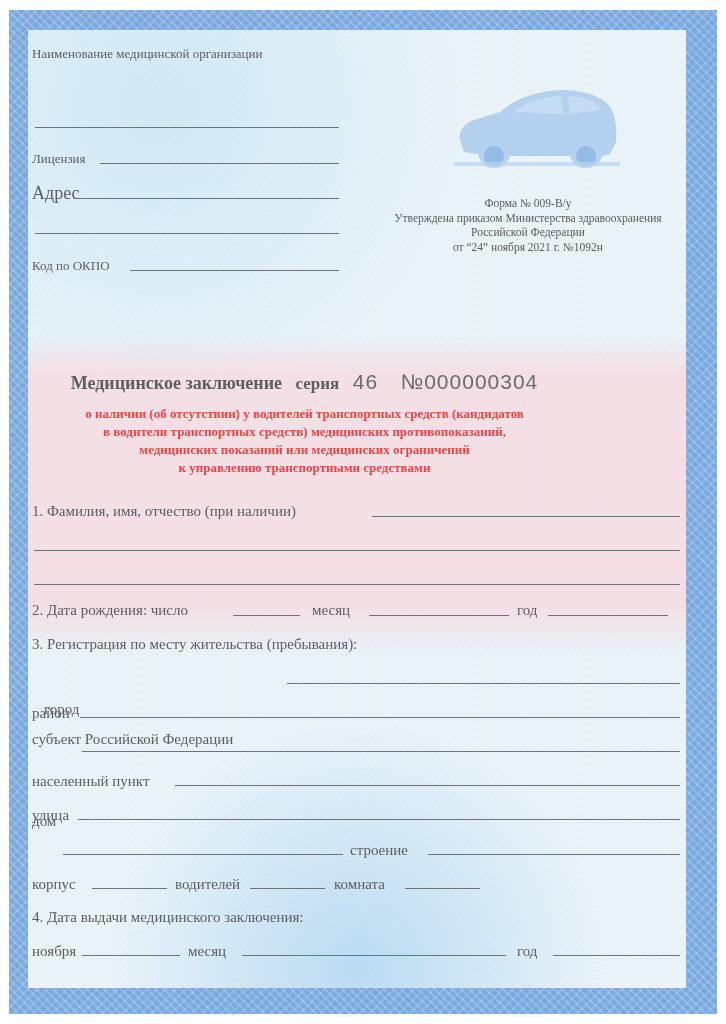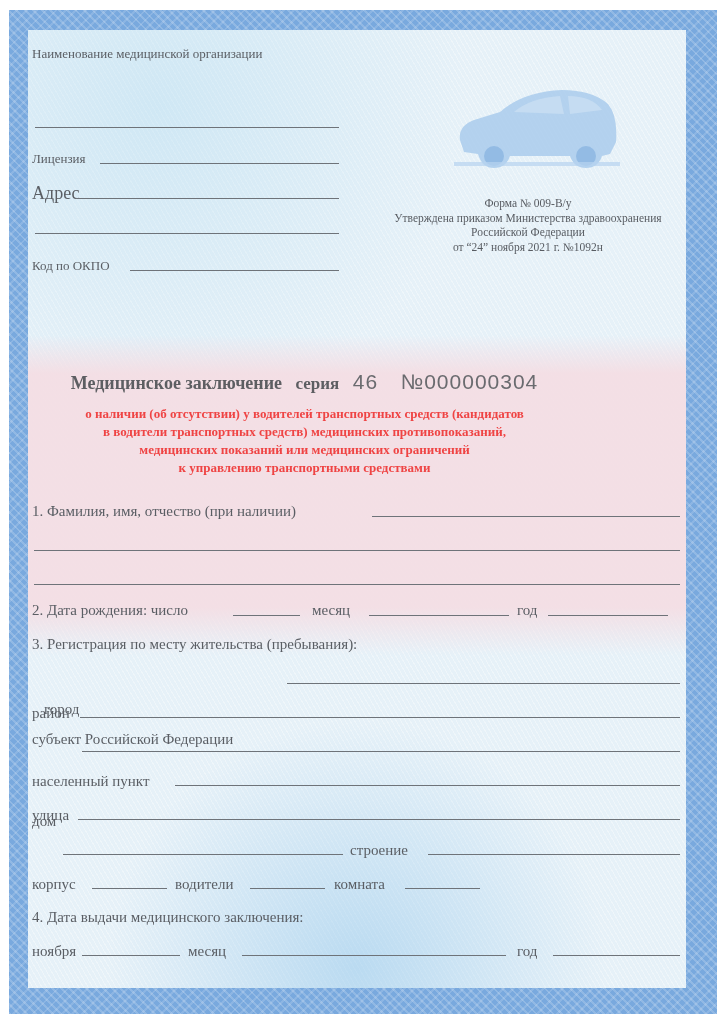--- a/index.html
+++ b/index.html
@@ -117,21 +117,21 @@
 <div class="t" style="left:32px; top:806px;">улица</div>
 <div class="line" style="left:78px; top:819px; width:602px;"></div>
 
 <div class="t" style="left:32px; top:812px;">дом</div>
 <div class="line" style="left:63px; top:854px; width:280px;"></div>
 <div class="t" style="left:350px; top:841px;">строение</div>
 <div class="line" style="left:428px; top:854px; width:252px;"></div>
 
 <div class="t" style="left:32px; top:875px;">корпус</div>
 <div class="line" style="left:92px; top:888px; width:75px;"></div>
-<div class="t" style="left:175px; top:875px;">водители</div>
+<div class="t" style="left:175px; top:875px;">водителей</div>
 <div class="line" style="left:250px; top:888px; width:75px;"></div>
 <div class="t" style="left:334px; top:875px;text-align:center;">комната</div>
 <div class="line" style="left:405px; top:888px; width:75px;"></div>
 
 <div class="t" style="left:32px; top:908px;">4. Дата выдачи медицинского заключения:</div>
 
 <div class="t" style="left:32px; top:942px;">ноября</div>
 <div class="line" style="left:82px; top:955px; width:98px;"></div>
 <div class="t" style="left:188px; top:942px;">месяц</div>
 <div class="line" style="left:242px; top:955px; width:264px;"></div>

